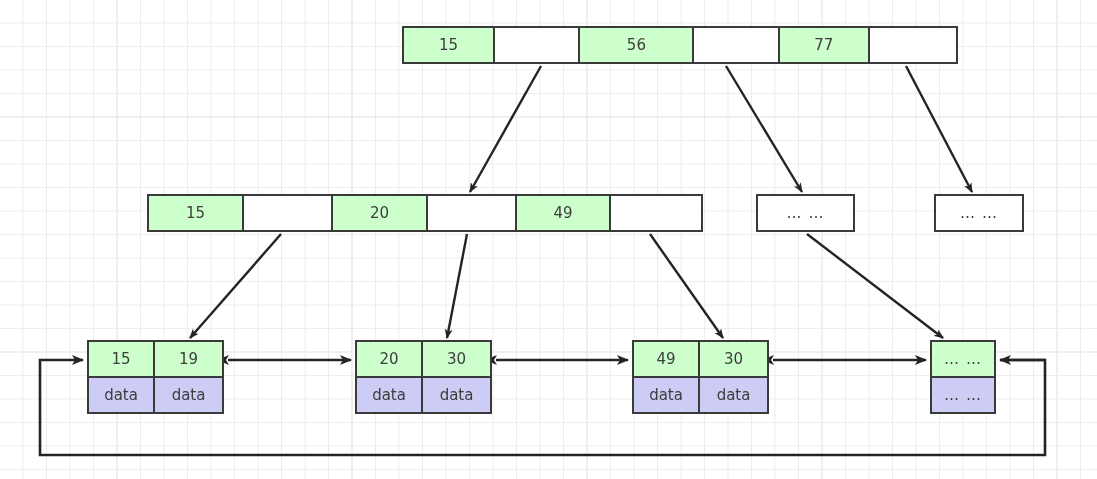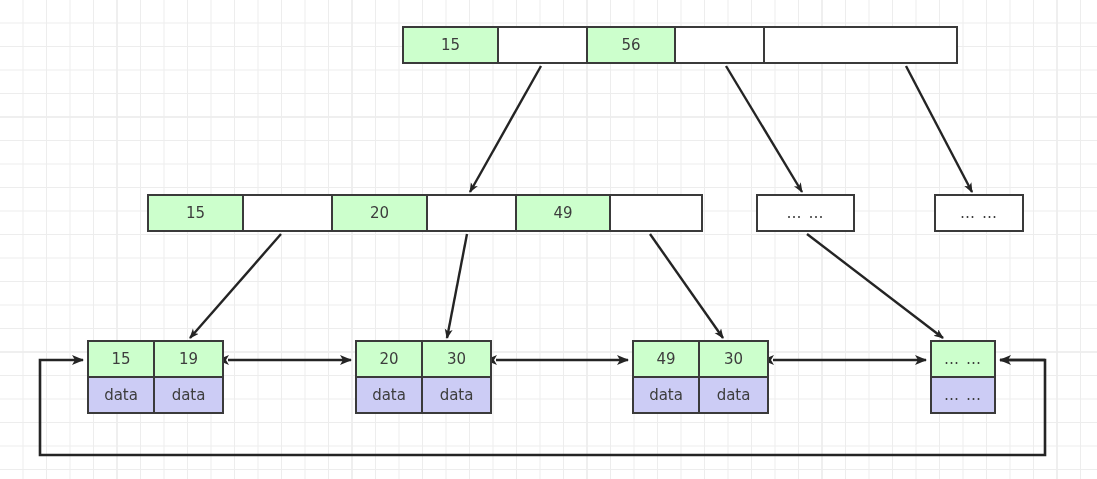--- a/index.html
+++ b/index.html
@@ -119,22 +119,23 @@
     <g id="circular-arrow">
         <path d="M 1000 360 L 1045 360 L 1045 455 L 40 455 L 40 360 L 83 360" fill="none" stroke="#242424" stroke-width="2.6" marker-end="url(#ahs)"></path>
         <line x1="1045" y1="360" x2="1000" y2="360" stroke="#242424" stroke-width="2.6" marker-end="url(#ahs)"></line>
       </g>
   </svg>
 
   <div id="nodes-layer">
       <div class="node" style="left: 402px; top: 26px; width: 556px; height: 38px;">
         <div class="cell key" style="width: 95px;">15</div>
         <div class="cell ptr" style="width: 89px;"></div>
-        <div class="cell key" style="width: 88px;">56</div>
+        <div class="cell key" style="width: 119px;">56</div>
         <div class="cell ptr" style="width: 89px;"></div>
+        <div class="cell key" style="width: 94px;">77</div>
         <div class="cell ptr" style="width: 90px;"></div>
       </div>
       <div class="node" style="left: 147px; top: 194px; width: 556px; height: 38px;">
         <div class="cell key" style="width: 95px;">15</div>
         <div class="cell ptr" style="width: 89px;"></div>
         <div class="cell key" style="width: 95px;">20</div>
         <div class="cell ptr" style="width: 89px;"></div>
         <div class="cell key" style="width: 94px;">49</div>
         <div class="cell ptr" style="width: 90px;"></div>
       </div>

